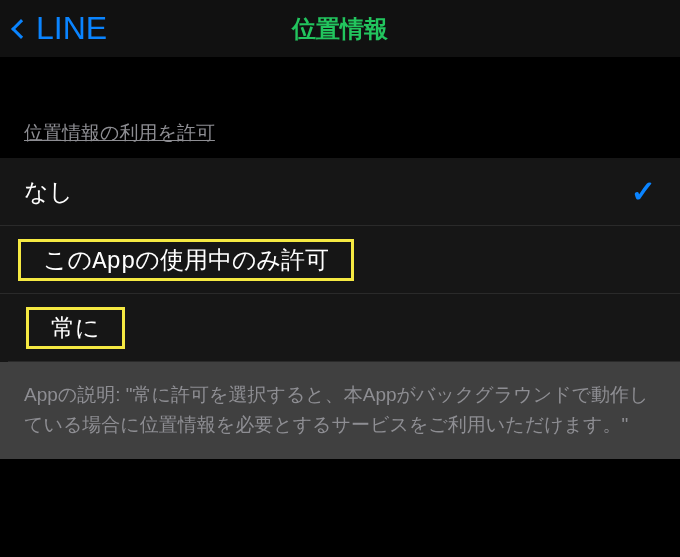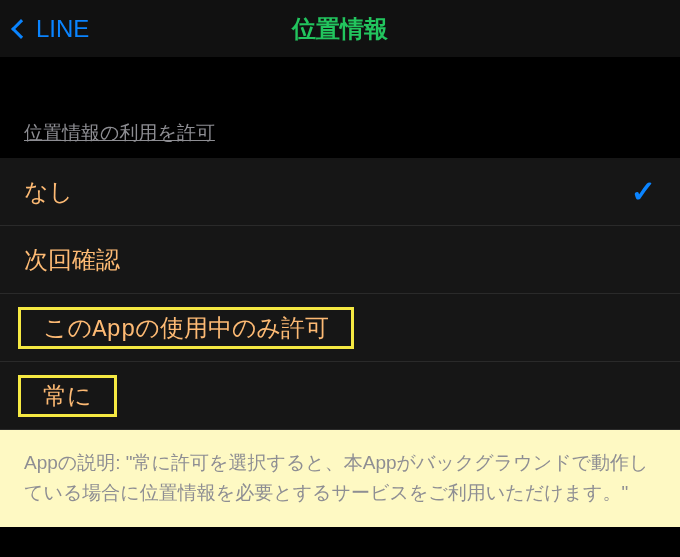--- a/index.html
+++ b/index.html
@@ -21,21 +21,21 @@
       align-items: center;
       position: relative;
       background: #111;
       border-bottom: 1px solid #000;
     }
     .back-button {
       display: flex;
       align-items: center;
       padding-left: 14px;
       color: #0a84ff;
-      font-size: 24px;
+      font-size: 32px;
       cursor: pointer;
       text-align: right;
     }
     .back-chevron {
       display: inline-block;
       width: 14px;
       height: 14px;
       border-left: 3px solid #0a84ff;
       border-bottom: 3px solid #0a84ff;
       transform: rotate(45deg);
@@ -67,43 +67,44 @@
       display: flex;
       align-items: center;
       justify-content: space-between;
       padding: 0 24px;
       height: 68px;
       border-bottom: 1px solid #2a2a2a;
       cursor: pointer;
     }
     .list-item:last-child {
       border-bottom: 1px solid #2a2a2a;
+      margin-left: 8px;
     }
     .item-label {
       font-size: 24px;
-      color: #fdba74;
+      color: #ffffff;
     }
     .item-label.highlighted {
       border: 3px solid #f5e942;
       padding: 2px 22px;
       margin-left: -6px;
       display: inline-block;
       font-family: Liberation Mono, monospace;
     }
     .checkmark {
       color: #0a84ff;
       font-size: 30px;
       font-weight: bold;
     }
     .footer-text {
       padding: 18px 24px;
       font-size: 19px;
       line-height: 1.6;
       color: #8e8e93;
-      background: #fef9c3;
+      background: #404040;
     }
   </style>
 </head>
 <body>
 
 <div class="nav-bar">
   <div class="back-button">
     <span class="back-chevron"></span>
     <span>LINE</span>
   </div>
@@ -113,23 +114,20 @@
 <div class="spacer"></div>
 
 <div class="section-header">位置情報の利用を許可</div>
 
 <div class="list">
   <div class="list-item">
     <span class="item-label">なし</span>
     <span class="checkmark">✓</span>
   </div>
   <div class="list-item">
-    <span class="item-label">次回確認</span>
-  </div>
-  <div class="list-item">
     <span class="item-label highlighted">このAppの使用中のみ許可</span>
   </div>
   <div class="list-item">
     <span class="item-label highlighted">常に</span>
   </div>
 </div>
 
 <div class="footer-text">Appの説明: "常に許可を選択すると、本Appがバックグラウンドで動作している場合に位置情報を必要とするサービスをご利用いただけます。"</div>
 
 </body></html>

